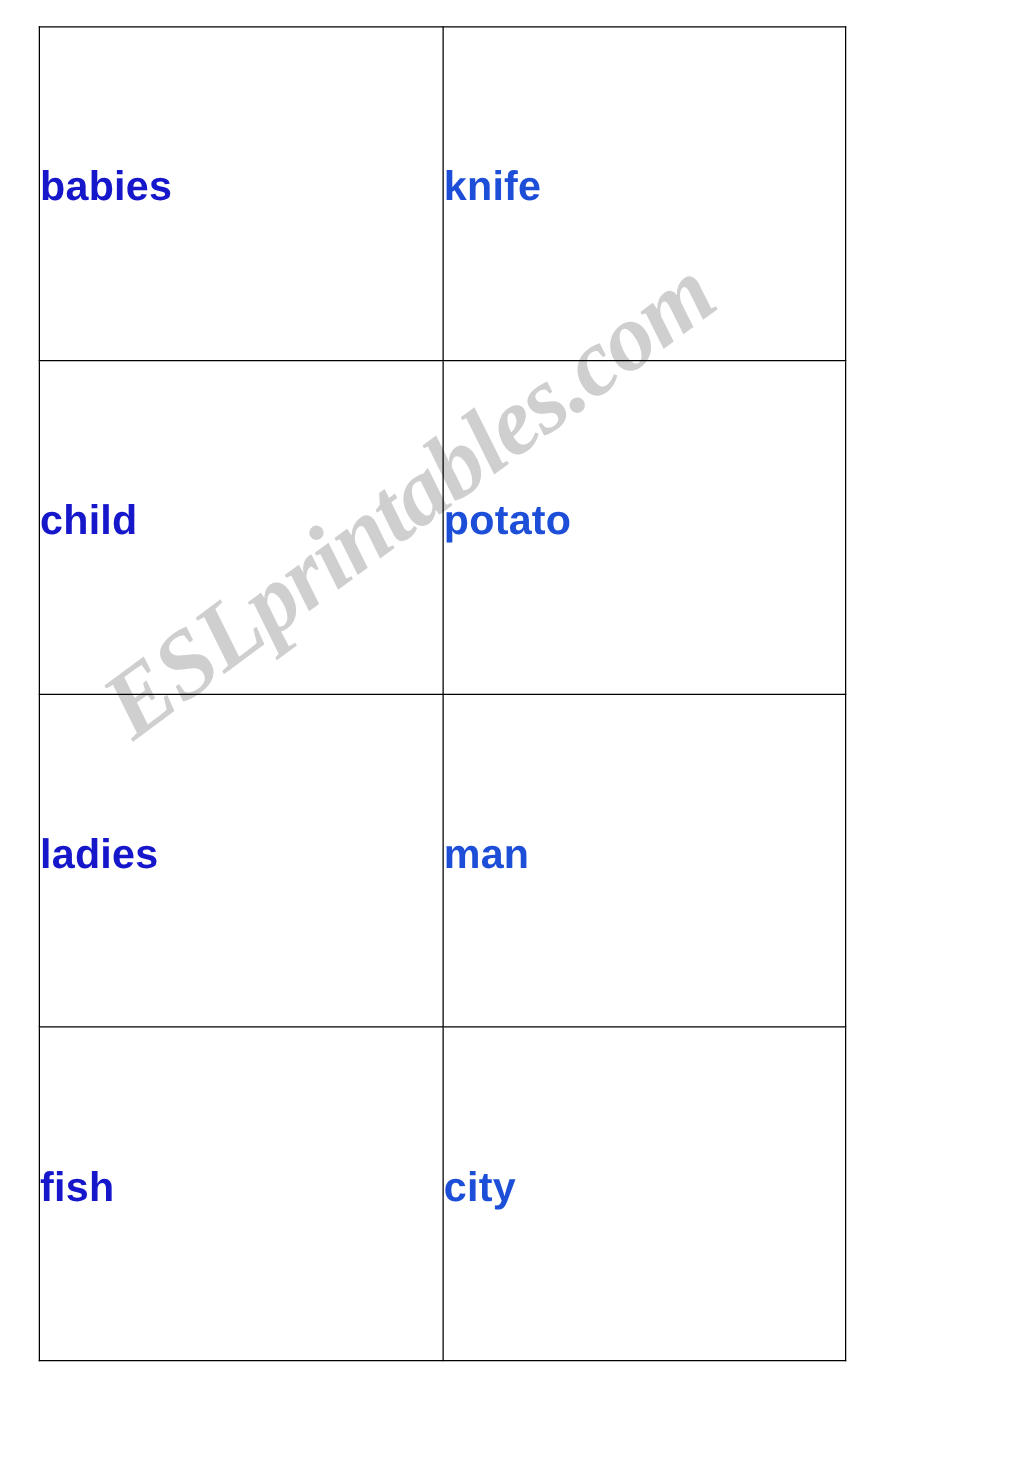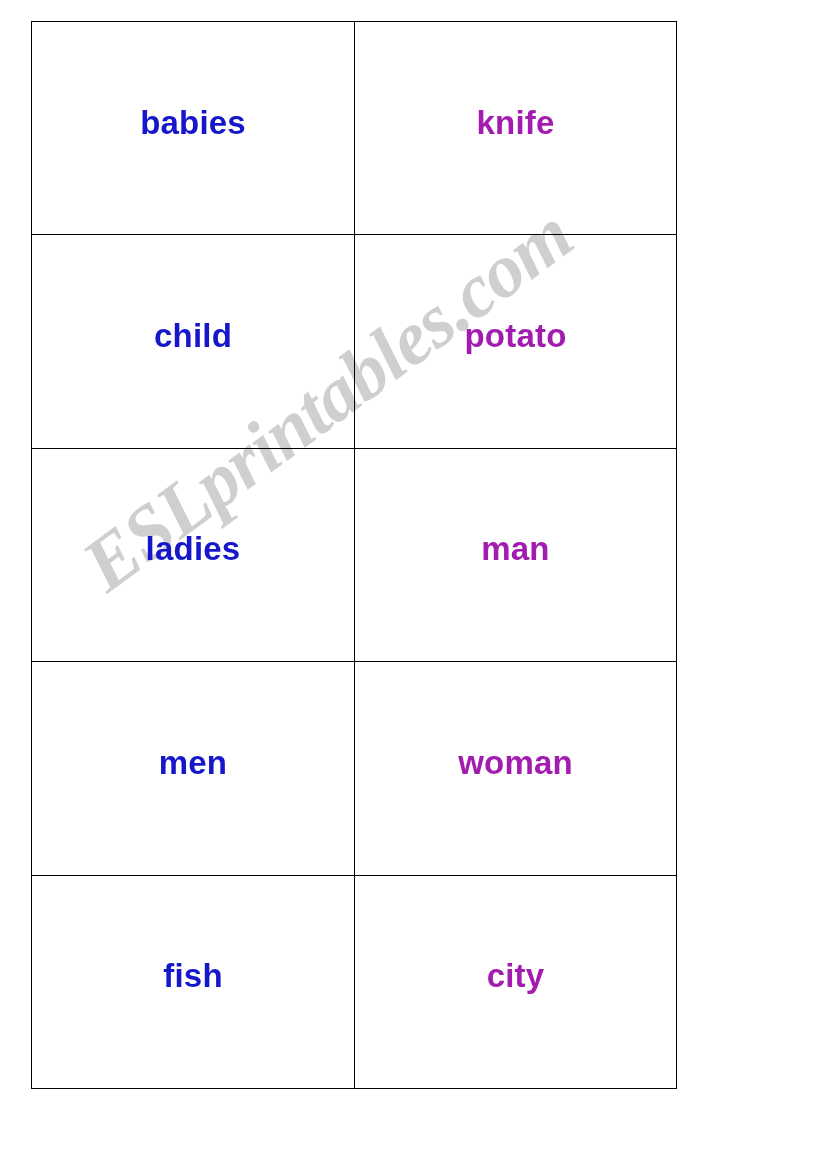--- a/index.html
+++ b/index.html
@@ -64,38 +64,37 @@
     z-index: 10;
     background: transparent;
   }
   #word-table col.col-plural { width: 323px; }
   #word-table col.col-singular { width: 322px; }
 
   #word-table td {
     border: 1.3px solid #000000;
     height: 118.6px;
     padding: 0;
-    text-align: center;
     vertical-align: middle;
     background: transparent;
   }
 
   .word {
     display: block;
     font-family: "Liberation Sans", sans-serif;
     font-weight: bold;
     font-size: 33px;
     line-height: 1;
     position: relative;
     top: -6px;
     letter-spacing: 0.2px;
     white-space: nowrap;
   }
   .word-plural   { color: #1616cb; }
-  .word-singular { color: #a21caf; }
+  .word-singular { color: #1d4ed8; }
 </style>
 </head>
 <body>
 
 <div id="page">
 
   <div id="watermark-layer">
     <div id="watermark-text">ESLprintables.com</div>
   </div>
 
@@ -124,28 +123,20 @@
       <tr>
         <td>
             <span class="word word-plural">ladies</span>
           </td>
         <td>
             <span class="word word-singular">man</span>
           </td>
       </tr>
       <tr>
         <td>
-            <span class="word word-plural">men</span>
-          </td>
-        <td>
-            <span class="word word-singular">woman</span>
-          </td>
-      </tr>
-      <tr>
-        <td>
             <span class="word word-plural">fish</span>
           </td>
         <td>
             <span class="word word-singular">city</span>
           </td>
       </tr>
     </tbody>
   </table>
 
 </div>

